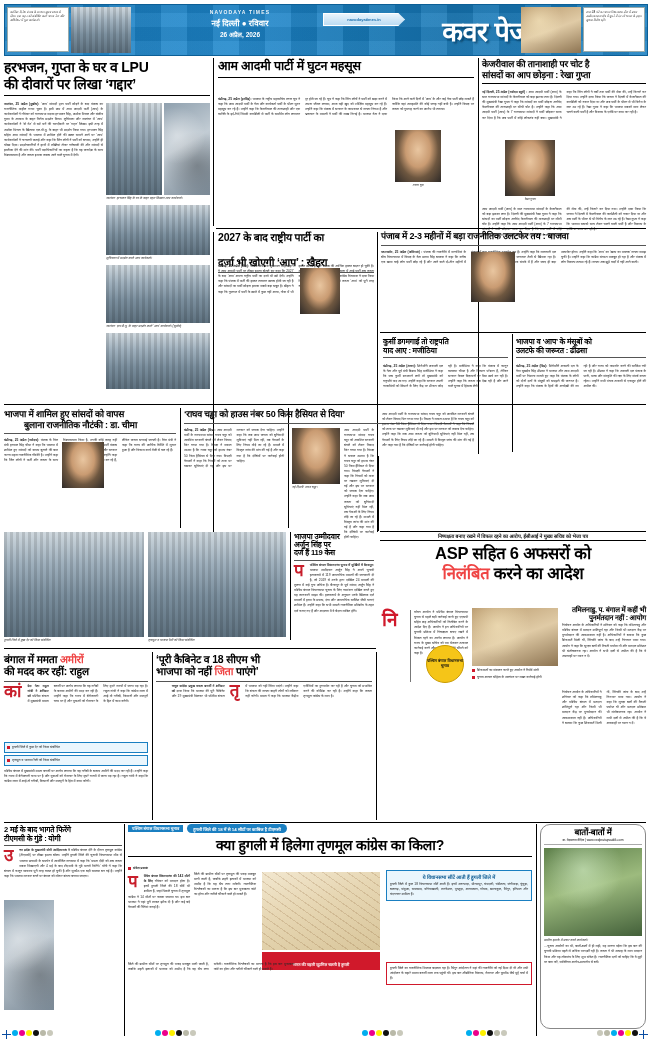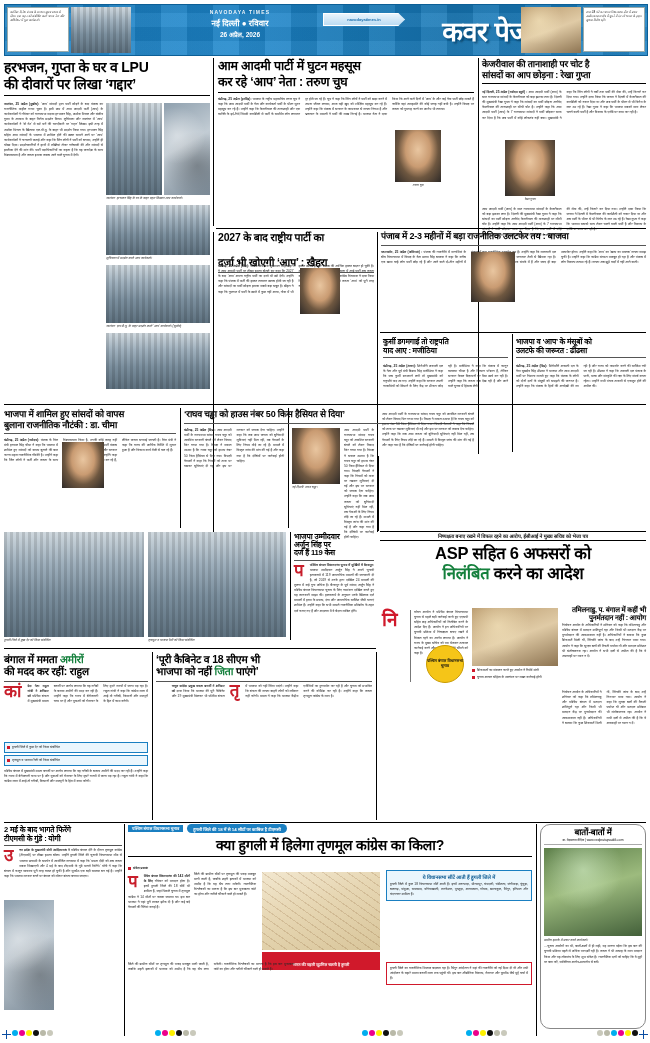--- a/index.html
+++ b/index.html
@@ -31,21 +31,21 @@
       repeating-linear-gradient(90deg,rgba(0,0,0,.12) 0 3px,rgba(255,255,255,.10) 3px 6px);
     background-blend-mode:multiply;}
   .ph.face::after{background:
       radial-gradient(ellipse at 50% 38%,#e9c6a0 0%,#c99b72 38%,#6e5740 62%,#2e2a28 100%);}
   .ph.map::after{background:
       linear-gradient(160deg,#f2e7cf 0%,#e7d7b4 40%,#d9c69b 100%),
       repeating-linear-gradient(35deg,rgba(150,110,70,.20) 0 1px,transparent 1px 7px);
     background-blend-mode:multiply;}
   .drop{float:left;font-size:17px;font-weight:bold;line-height:.86;
         padding:0 3px 0 0;margin:1px 3px 0 0;color:#c81e2b;}
-  .blue{color:#15803d;}
+  .blue{color:#ef4444;}
 
   
   .mast{position:absolute;left:4px;top:4px;width:642px;height:50px;
         background:linear-gradient(90deg,#1a7fc1,#1c86cb 35%,#1576b4 70%,#1a7fc1);
         border:1px solid #0c5f96;overflow:hidden;}
   .mast .tiles{position:absolute;inset:0;
         background:repeating-linear-gradient(90deg,rgba(255,255,255,.07) 0 26px,rgba(0,0,0,.07) 26px 52px),
                    repeating-linear-gradient(0deg,rgba(255,255,255,.05) 0 14px,rgba(0,0,0,.05) 14px 28px);}
   .mast-side{position:absolute;top:2px;width:62px;height:45px;background:#fff;border:.5px solid #9aa;
              padding:2px;box-sizing:border-box;}
@@ -156,21 +156,20 @@
   <div class="box ph crowd" style="left:106px;top:205px;width:104px;height:50px;"></div>
   <div class="box cap" style="left:106px;top:256px;width:104px;">लुधियाना में प्रदर्शन करते आप कार्यकर्ता।</div>
 
   <div class="box ph crowd" style="left:106px;top:265px;width:104px;height:58px;"></div>
   <div class="box cap" style="left:106px;top:324px;width:104px;">जालंधर: एल.पी.यू. के बाहर प्रदर्शन करते ‘आप’ कार्यकर्ता। (सुबोध)</div>
 
   <div class="box ph crowd" style="left:106px;top:333px;width:104px;height:56px;"></div>
 
   <div class="box" style="left:218px;top:60px;width:256px;">
     <div class="hl h-lg">आम आदमी पार्टी में घुटन महसूस</div>
-    <div class="hl h-lg" style="margin-top:2px;">कर रहे ‘आप’ नेता : तरुण चुघ</div>
     <div class="rule" style="margin-top:3px;"></div>
   </div>
   <div class="box cols3" style="left:218px;top:97px;width:256px;height:120px;">
     <div class="body-txt">
       <b>चंडीगढ़, 25 अप्रैल (हरविंद्र):</b>
       <span>भाजपा के राष्ट्रीय महासचिव तरुण चुघ ने कहा कि आम आदमी पार्टी के नेता और कार्यकर्ता पार्टी के भीतर घुटन महसूस कर रहे हैं। उन्होंने कहा कि केजरीवाल की तानाशाही और एक व्यक्ति के इर्द-गिर्द सिमटी कार्यशैली से पार्टी के समर्पित लोग लगातार दूर होते जा रहे हैं। चुघ ने कहा कि जिन लोगों ने पार्टी को खड़ा करने में अपना जीवन लगाया, आज वही खुद को उपेक्षित महसूस कर रहे हैं। उन्होंने कहा कि पंजाब में सरकार के कामकाज से जनता निराश है और भ्रष्टाचार के मामलों ने पार्टी की साख गिराई है। भाजपा नेता ने दावा किया कि आने वाले दिनों में ‘आप’ के और कई नेता पार्टी छोड़ सकते हैं क्योंकि वहां असहमति की कोई जगह नहीं बची है। उन्होंने विपक्ष पर जनता को गुमराह करने का आरोप भी लगाया।</span>
     </div>
   </div>
   <div class="box ph face" style="left:395px;top:130px;width:46px;height:52px;"></div>
   <div class="box cap" style="left:395px;top:183px;width:46px;text-align:center;">तरुण चुघ</div>
@@ -245,21 +244,21 @@
     </div>
   </div>
 
   <div class="hrule" style="left:4px;top:404px;width:642px;"></div>
   <div class="colrule" style="left:180px;top:408px;height:120px;"></div>
   <div class="colrule" style="left:288px;top:408px;height:120px;"></div>
   <div class="colrule" style="left:378px;top:456px;height:75px;"></div>
 
   <div class="box" style="left:4px;top:410px;width:172px;">
     <div class="hl h-sm">भाजपा में शामिल हुए सांसदों को वापस</div>
-    <div class="hl h-sm" style="margin-top:1px;">बुलाना राजनीतिक नौटंकी : डा. चीमा</div>
+    <div class="hl h-sm" style="margin-top:1px;margin-left:20px;">बुलाना राजनीतिक नौटंकी : डा. चीमा</div>
     <div class="thin" style="margin-top:3px;"></div>
   </div>
   <div class="box cols3" style="left:4px;top:438px;width:172px;height:88px;">
     <div class="body-txt">
       <b>चंडीगढ़, 25 अप्रैल (नवोदय):</b>
       <span>पंजाब के वित्त मंत्री हरपाल सिंह चीमा ने कहा कि भाजपा में शामिल हुए सांसदों को वापस बुलाने की बात करना महज राजनीतिक नौटंकी है। उन्होंने कहा कि जिन लोगों ने पार्टी और जनता के साथ विश्वासघात किया है, उनकी कोई जगह नहीं है। चीमा ने कहा कि आम आदमी पार्टी पंजाब में पूरी मजबूती से काम कर रही है और सरकार के कामकाज से जनता संतुष्ट है। उन्होंने कहा कि विरोधी दल भ्रम फैलाने का काम कर रहे हैं, लेकिन जनता सच्चाई जानती है। वित्त मंत्री ने कहा कि राज्य की आर्थिक स्थिति में सुधार हुआ है और विकास कार्य तेजी से चल रहे हैं।</span>
     </div>
   </div>
   <div class="box ph face" style="left:62px;top:442px;width:42px;height:46px;"></div>
 

